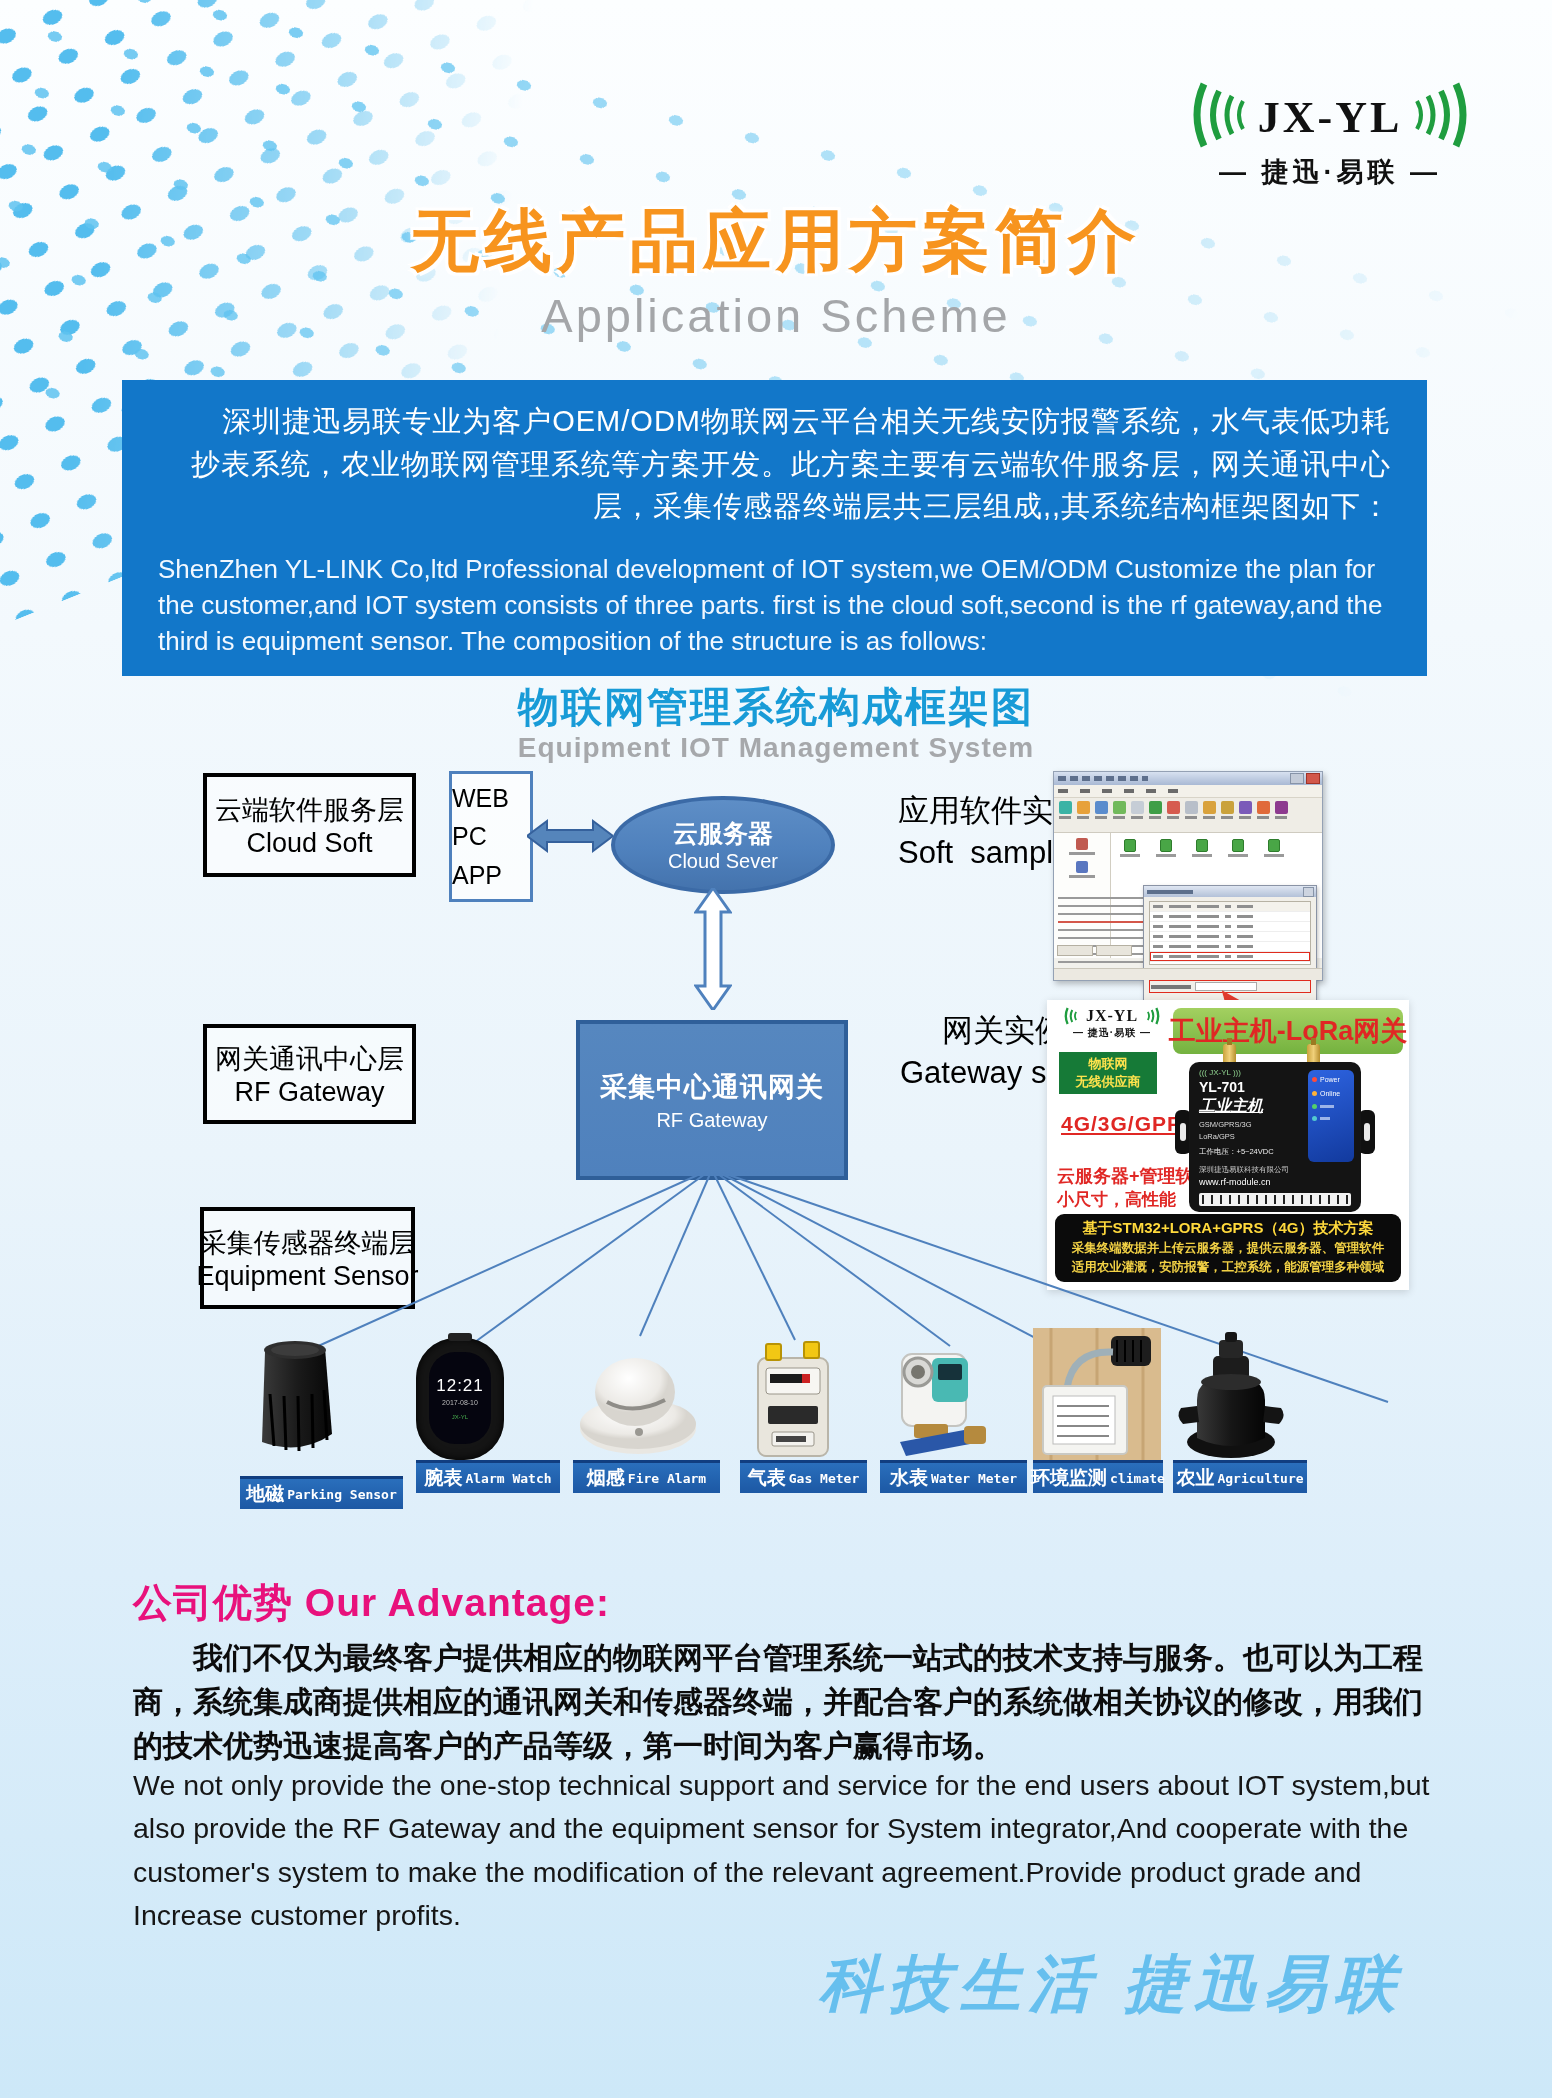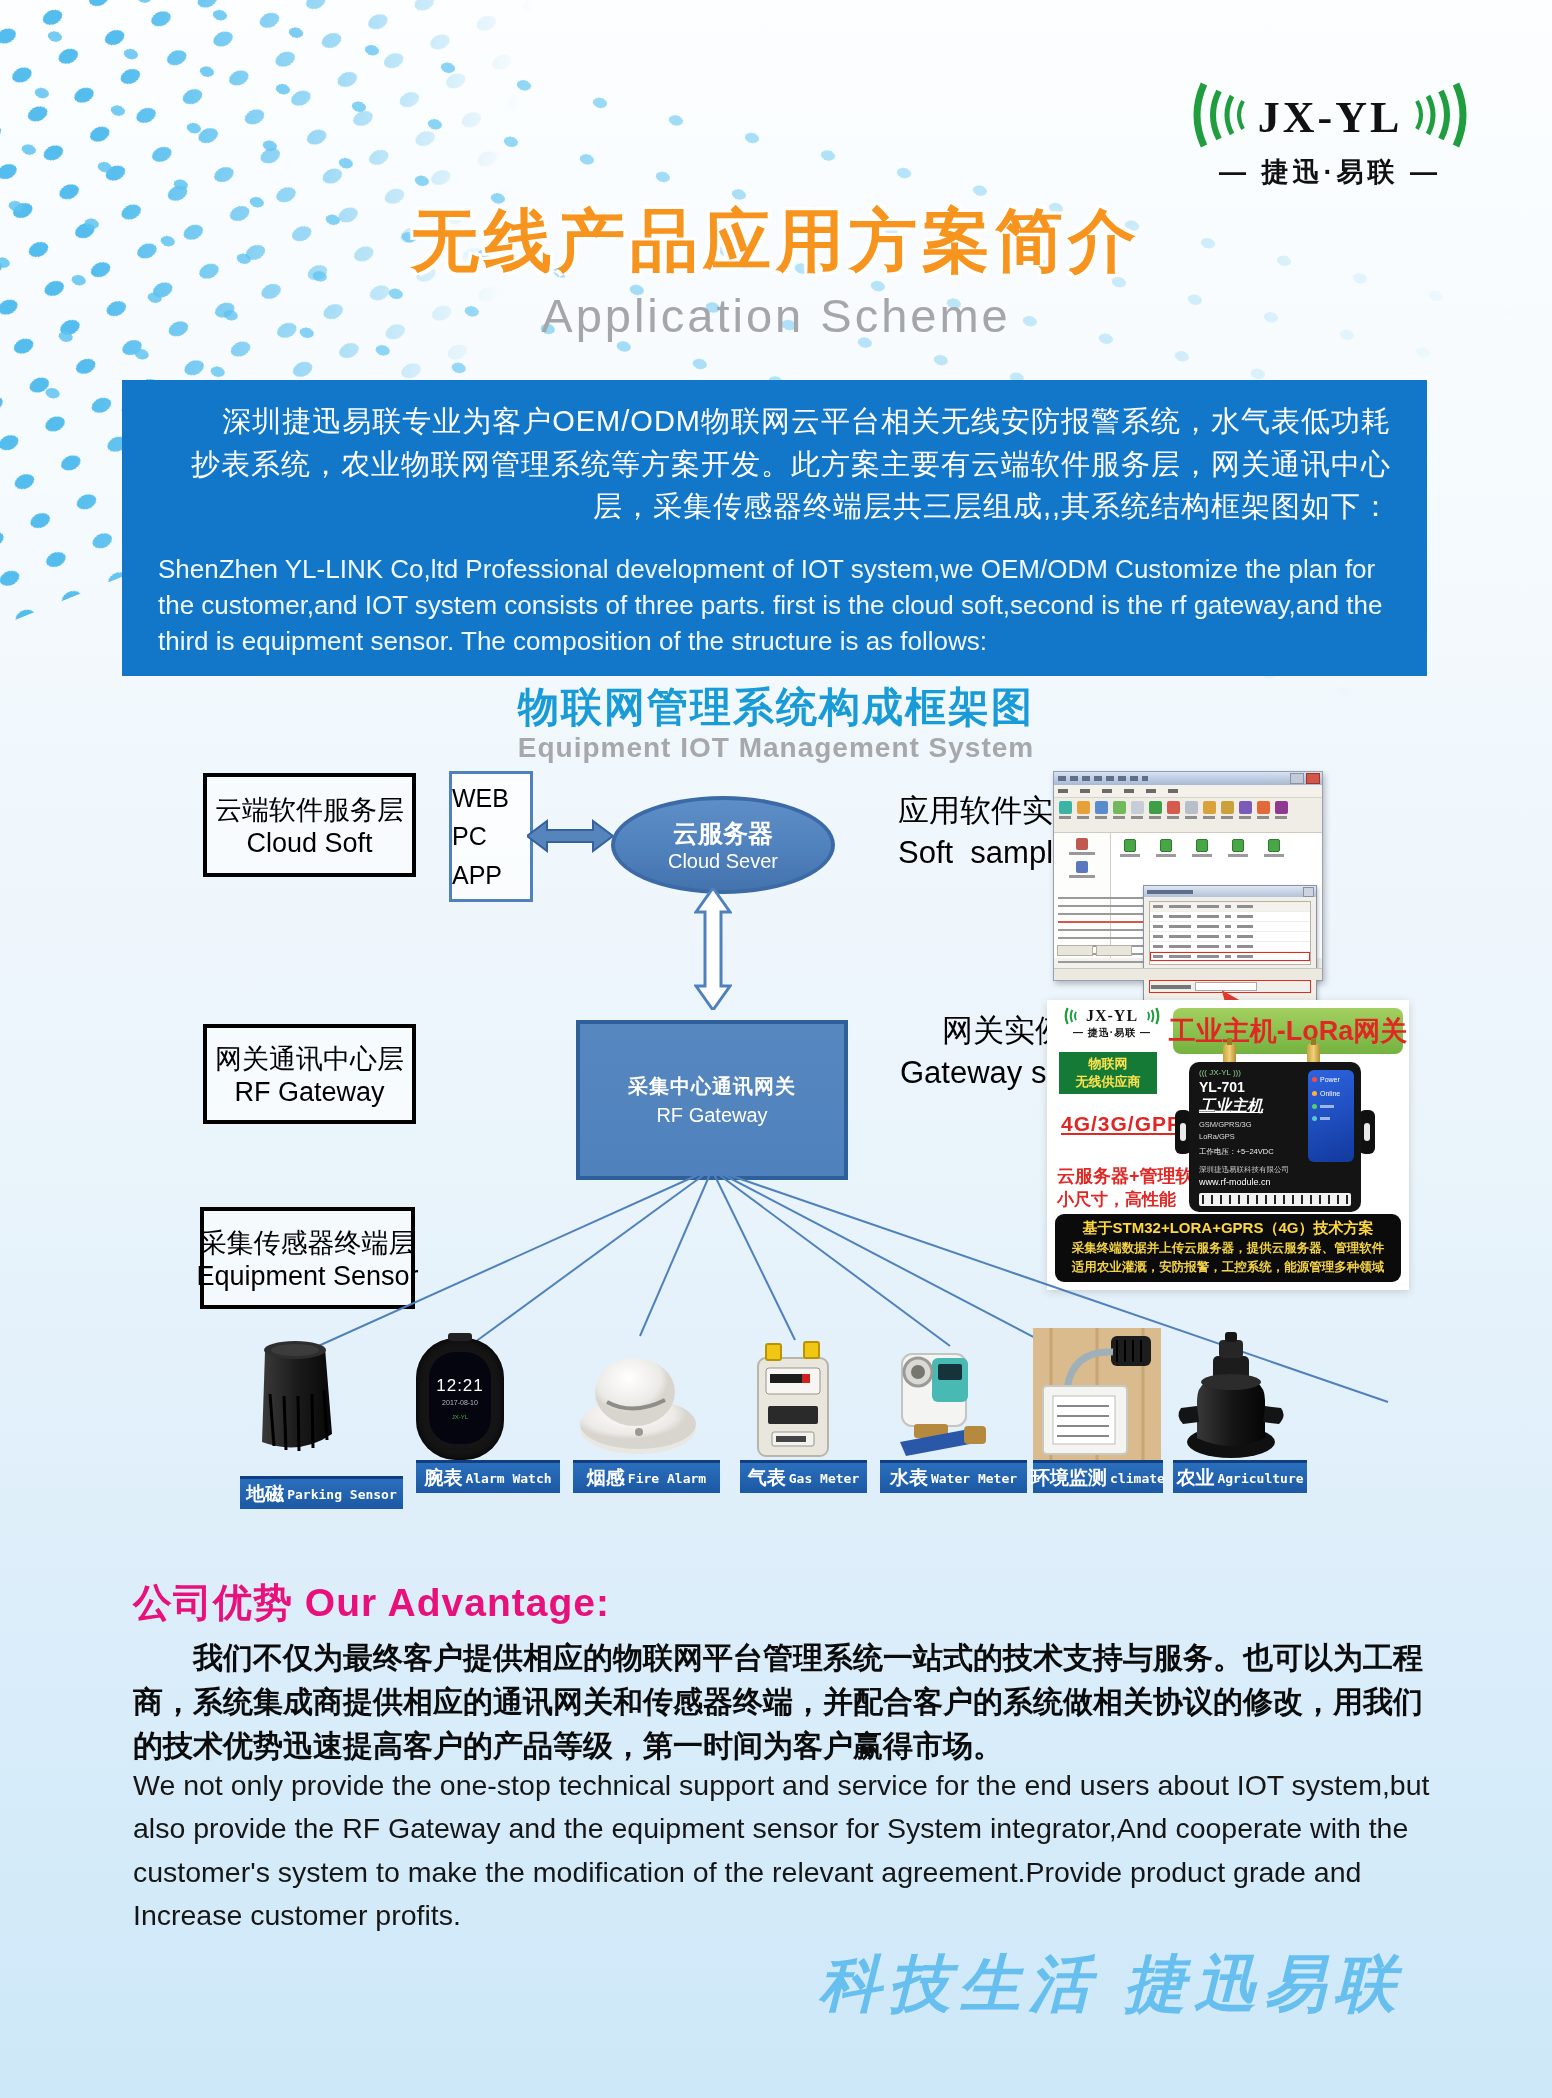--- a/index.html
+++ b/index.html
@@ -47,21 +47,21 @@
   .clientbox{left:449px;top:771px;width:78px;height:125px;border:3px solid #4f81bd;background:rgba(255,255,255,.7);
     display:flex;flex-direction:column;align-items:flex-start;justify-content:space-evenly;}
   .clientbox span{font-size:25px;color:#000;}
   .ellipse{left:611px;top:796px;width:216px;height:90px;border-radius:50%;
     background:linear-gradient(180deg,#5e8ec6 0%,#4f81bd 55%,#4473ad 100%);border:4px solid #3b6aa6;
     display:flex;flex-direction:column;align-items:center;justify-content:center;color:#fff;}
   .ellipse .cn{font-size:25px;font-weight:bold;}
   .ellipse .en{font-size:20px;}
   .gwbox{left:576px;top:1020px;width:264px;height:152px;background:linear-gradient(180deg,#5687bf,#4f81bd);
     border:4px solid #2f5f99;display:flex;flex-direction:column;align-items:center;justify-content:center;color:#fff;}
-  .gwbox .cn{font-size:20px;font-weight:bold;letter-spacing:1px;}
+  .gwbox .cn{font-size:27px;font-weight:bold;letter-spacing:1px;}
   .gwbox .en{font-size:20px;margin-top:4px;}
 
   .sample-label{color:#000;line-height:1.35;}
   .sample-label .cn{font-size:31px;}
   .sample-label .en{font-size:31px;white-space:pre;}
   .lora{font-weight:bold;font-size:28px;position:relative;display:inline-block;margin-left:6px;}
   .lora svg{position:absolute;top:-10px;left:6px;}
 
   
   .shot{left:1053px;top:771px;width:268px;height:208px;background:#f2f1ec;border:1px solid #94a1b4;box-shadow:2px 3px 6px rgba(0,0,0,.25);}

